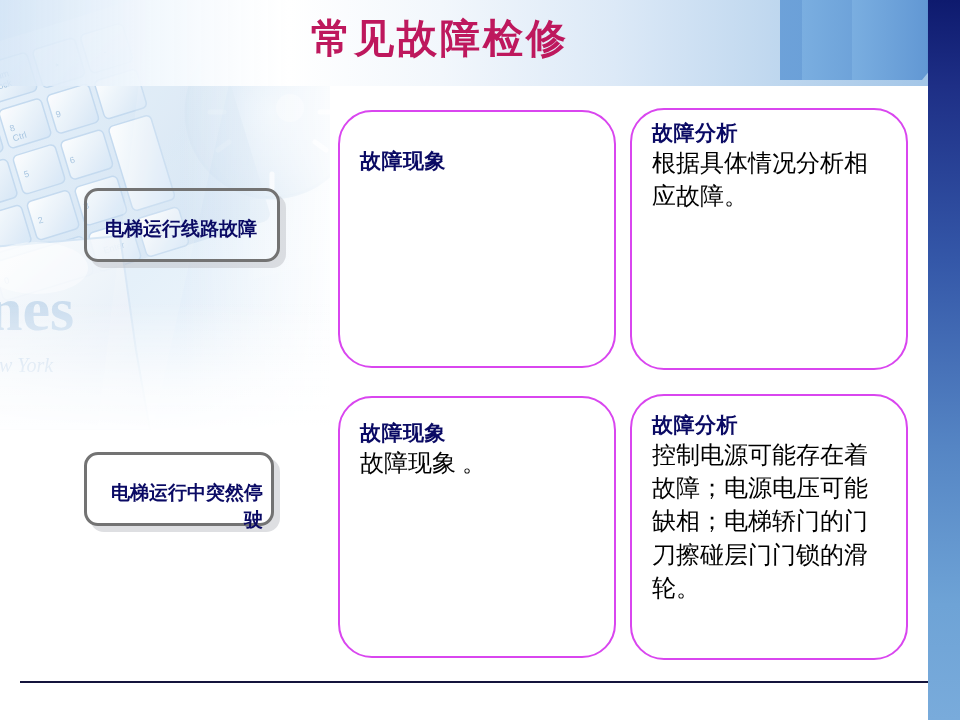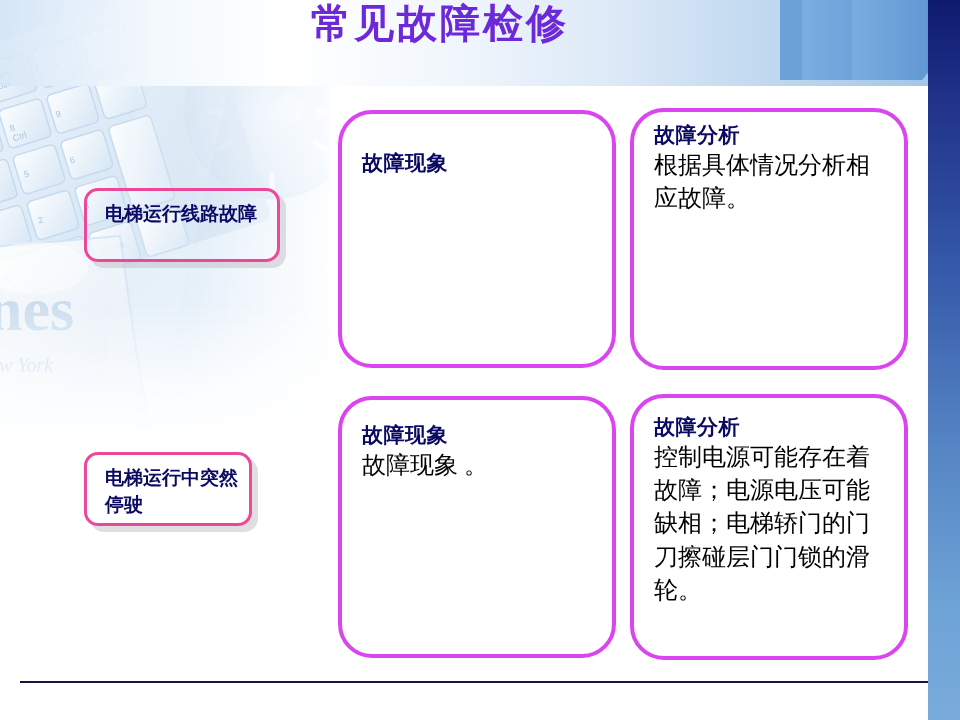--- a/index.html
+++ b/index.html
@@ -77,67 +77,67 @@
     top: 0;
     width: 32px;
     height: 720px;
     background: linear-gradient(to bottom, #0e1a6e 0%, #1e2f86 12%, #3457a8 36%, #5585c4 62%, #6ea3d6 84%, #79abdb 100%);
   }
 
   
   .slide-title {
     position: absolute;
     left: 0;
-    top: 4px;
+    top: 16px;
     width: 880px;
     text-align: center;
-    font-family: Liberation Mono, monospace;
+    font-family: Liberation Serif, serif;
     font-size: 40px;
     font-weight: bold;
     letter-spacing: 3px;
-    color: #6d28d9;
+    color: #be185d;
     line-height: 1.15;
     white-space: nowrap;
   }
 
   
   .bottom-rule {
     position: absolute;
     left: 20px;
     top: 681px;
     width: 908px;
     height: 2px;
     background: #14143c;
   }
 
   
   .chip {
     position: absolute;
     box-sizing: border-box;
-    border: 3px solid #ec4899;
+    border: 3px solid #737373;
     border-radius: 14px;
     color: #0a0a64;
-    font-family: Liberation Serif, serif;
+    font-family: Liberation Mono, monospace;
     font-size: 19px;
     font-weight: bold;
     line-height: 1.42;
-    padding: 10px 8px 10px 18px;
+    padding: 26px 8px 10px 18px;
     box-shadow: 6px 6px 0 0 rgba(190,192,198,0.5);
   }
   .chip-transparent { background: transparent; }
   .chip-white { background: #ffffff; }
 
   #chip-route  { left: 84px;  top: 188px; width: 196px; height: 74px; }
-  #chip-stop   { left: 84px;  top: 452px; width: 168px; height: 74px; }
+  #chip-stop   { left: 84px;  top: 452px; width: 190px; height: 74px; text-align: right; }
 
   
   .panel {
     position: absolute;
     box-sizing: border-box;
-    border: 4px solid #d946ef;
+    border: 2px solid #d946ef;
     border-radius: 34px;
     background: transparent;
     padding: 0;
   }
   .panel-inner {
     position: absolute;
     left: 20px;
     right: 16px;
   }
   .panel-head {

